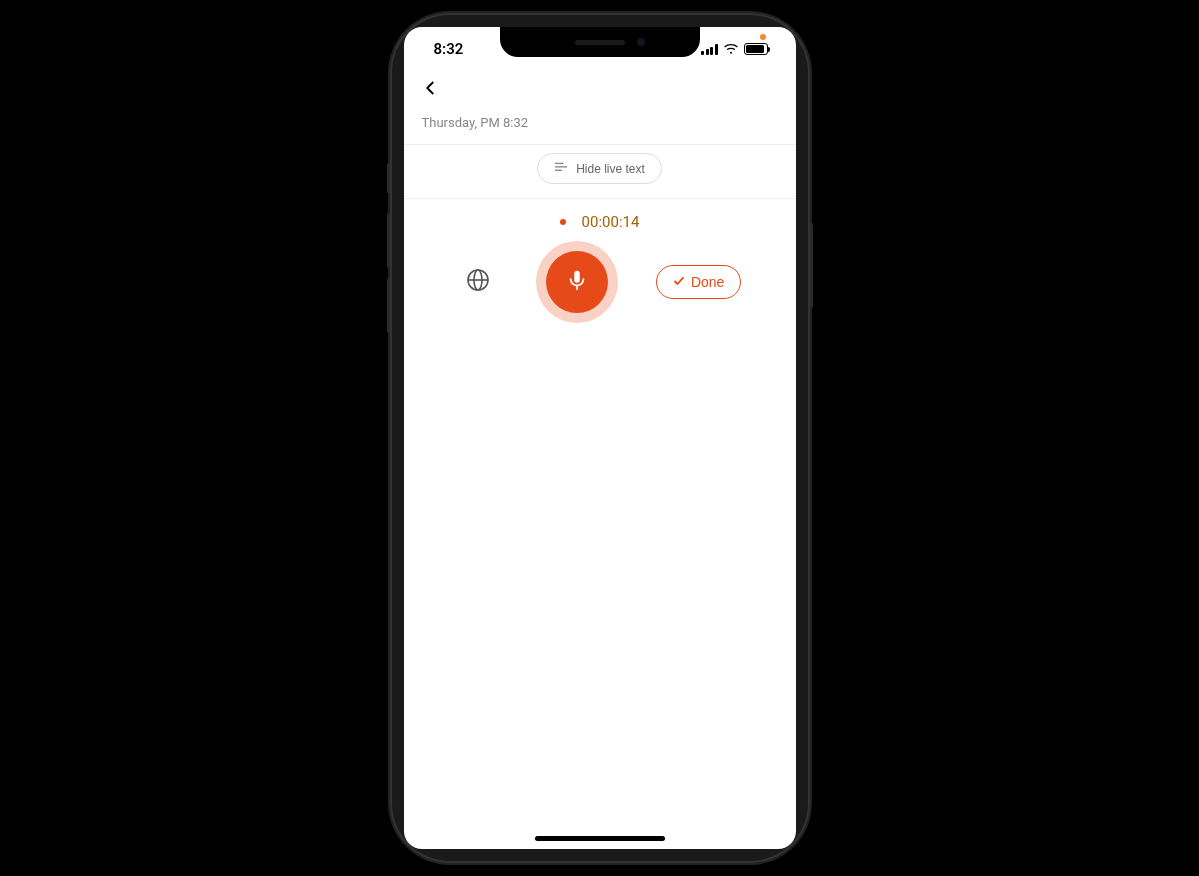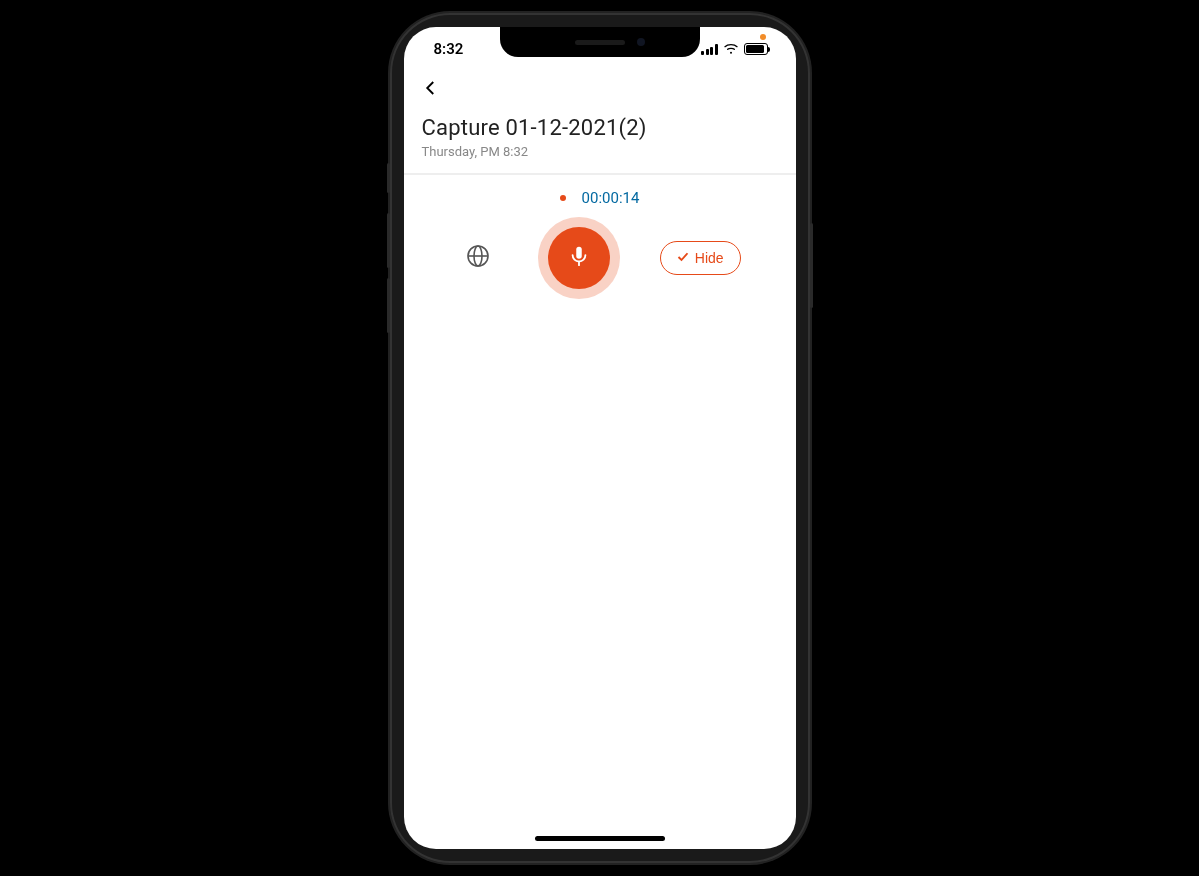--- a/index.html
+++ b/index.html
@@ -25,21 +25,21 @@
   .phone-side-btn { position: absolute; background: #2a2a2a; border-radius: 2px; }
   .side-left-1 { left: -3px; top: 150px; width: 3px; height: 30px; }
   .side-left-2 { left: -3px; top: 200px; width: 3px; height: 55px; }
   .side-left-3 { left: -3px; top: 265px; width: 3px; height: 55px; }
   .side-right  { right: -3px; top: 210px; width: 3px; height: 85px; }
 
   .screen {
     width: 100%;
     height: 100%;
     background: #fff;
-    border-radius: 32px;
+    border-radius: 18px;
     overflow: hidden;
     position: relative;
     display: flex;
     flex-direction: column;
   }
   .notch {
     position: absolute;
     top: 0; left: 50%;
     transform: translateX(-50%);
     width: 200px; height: 30px;
@@ -107,21 +107,21 @@
   .footer {
     border-top: 1px solid #eee;
     padding: 14px 0 18px;
   }
   .timer-row {
     display: flex;
     align-items: center;
     justify-content: center;
     gap: 16px;
     font-size: 15px;
-    color: #0369a1;
+    color: #a16207;
     margin-bottom: 20px;
   }
   .rec-dot { width: 6px; height: 6px; background: #e64a19; border-radius: 50%; }
 
   .controls {
     display: flex;
     align-items: center;
     justify-content: space-around;
     padding: 0 30px;
   }
@@ -207,25 +207,36 @@
 
     <div class="nav-bar">
       <div class="back-chevron">
         <svg viewBox="0 0 24 24">
             <polyline points="15 4 7 12 15 20"></polyline>
           </svg>
       </div>
     </div>
 
     <div class="title-block">
-      <h1>Capture 01-12-2021(2)</h1>
       <div class="subtitle">Thursday, PM 8:32</div>
     </div>
 
 
+    <div class="hide-row">
+      <button class="hide-pill">
+        <span>
+          <svg viewBox="0 0 16 14">
+              <rect x="1" y="2" width="10" height="1.6" fill="#888"></rect>
+              <rect x="1" y="6" width="14" height="1.6" fill="#888"></rect>
+              <rect x="1" y="10" width="8" height="1.6" fill="#888"></rect>
+            </svg>
+        </span>
+        <span>Hide live text</span>
+      </button>
+    </div>
 
     <div class="footer">
       <div class="timer-row">
         <span class="rec-dot"></span>
         <span>00:00:14</span>
       </div>
       <div class="controls">
         <div class="globe-btn">
           <span>
             <svg viewBox="0 0 24 24">
@@ -243,20 +254,20 @@
                 <line x1="12" y1="19" x2="12" y2="22" stroke="#fff" stroke-width="2" stroke-linecap="round"></line>
               </svg>
           </span>
         </div>
         <button class="done-btn">
           <span>
             <svg viewBox="0 0 16 16">
                 <polyline points="2 8 6 12 14 3"></polyline>
               </svg>
           </span>
-          <span>Hide</span>
+          <span>Done</span>
         </button>
       </div>
     </div>
 
     <div class="home-indicator"></div>
   </div>
 </div>
 
 </body></html>

